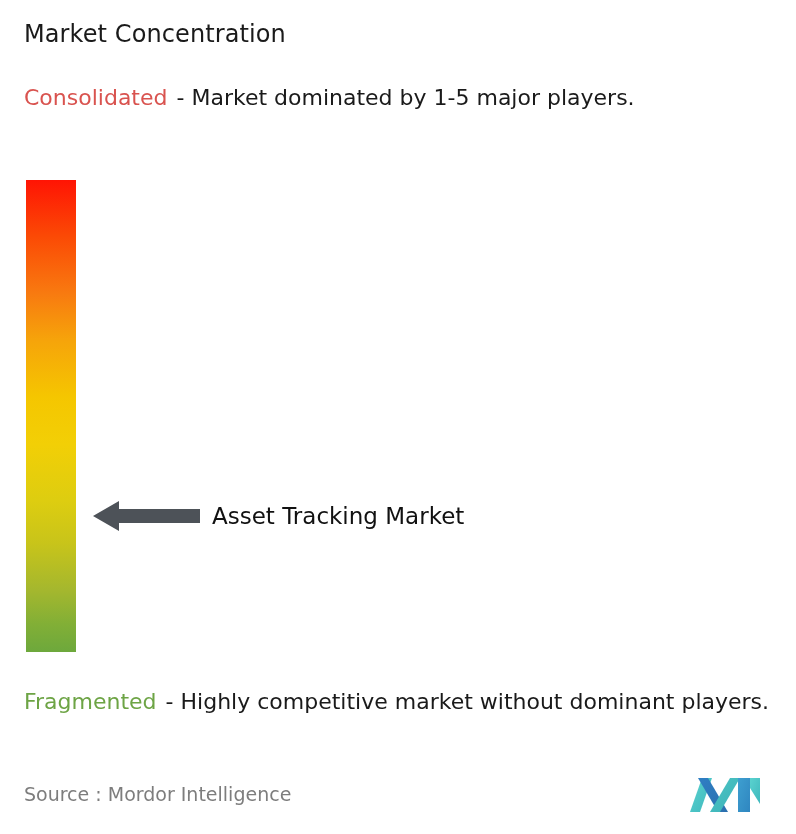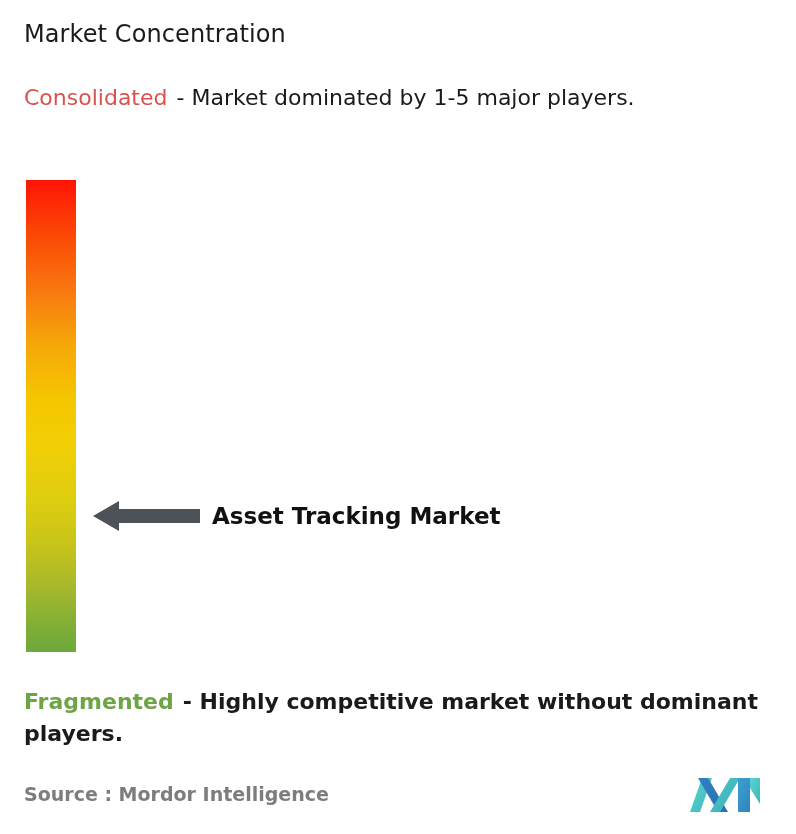--- a/index.html
+++ b/index.html
@@ -79,47 +79,47 @@
     align-items: center;
   }
   .pointer-arrow {
     display: block;
     width: 107px;
     height: 32px;
   }
   .pointer-label {
     margin-left: 12px;
     font-size: 23px;
-    font-weight: 700;
+    font-weight: 400;
     color: #111111;
     white-space: nowrap;
   }
 
   
   .legend-bottom {
     position: absolute;
     left: 24px;
     top: 686px;
     width: 764px;
     font-size: 22px;
-    font-weight: 700;
+    font-weight: 400;
     color: #1a1a1a;
     line-height: 32px;
   }
   .legend-term-green {
     color: #6da445;
   }
 
   
   .source-text {
     position: absolute;
     left: 24px;
     top: 783px;
     font-size: 19px;
-    font-weight: 700;
+    font-weight: 400;
     color: #7d7d7d;
     white-space: nowrap;
   }
   .brand-logo {
     position: absolute;
     left: 690px;
     top: 774px;
     width: 72px;
     height: 40px;
   }

